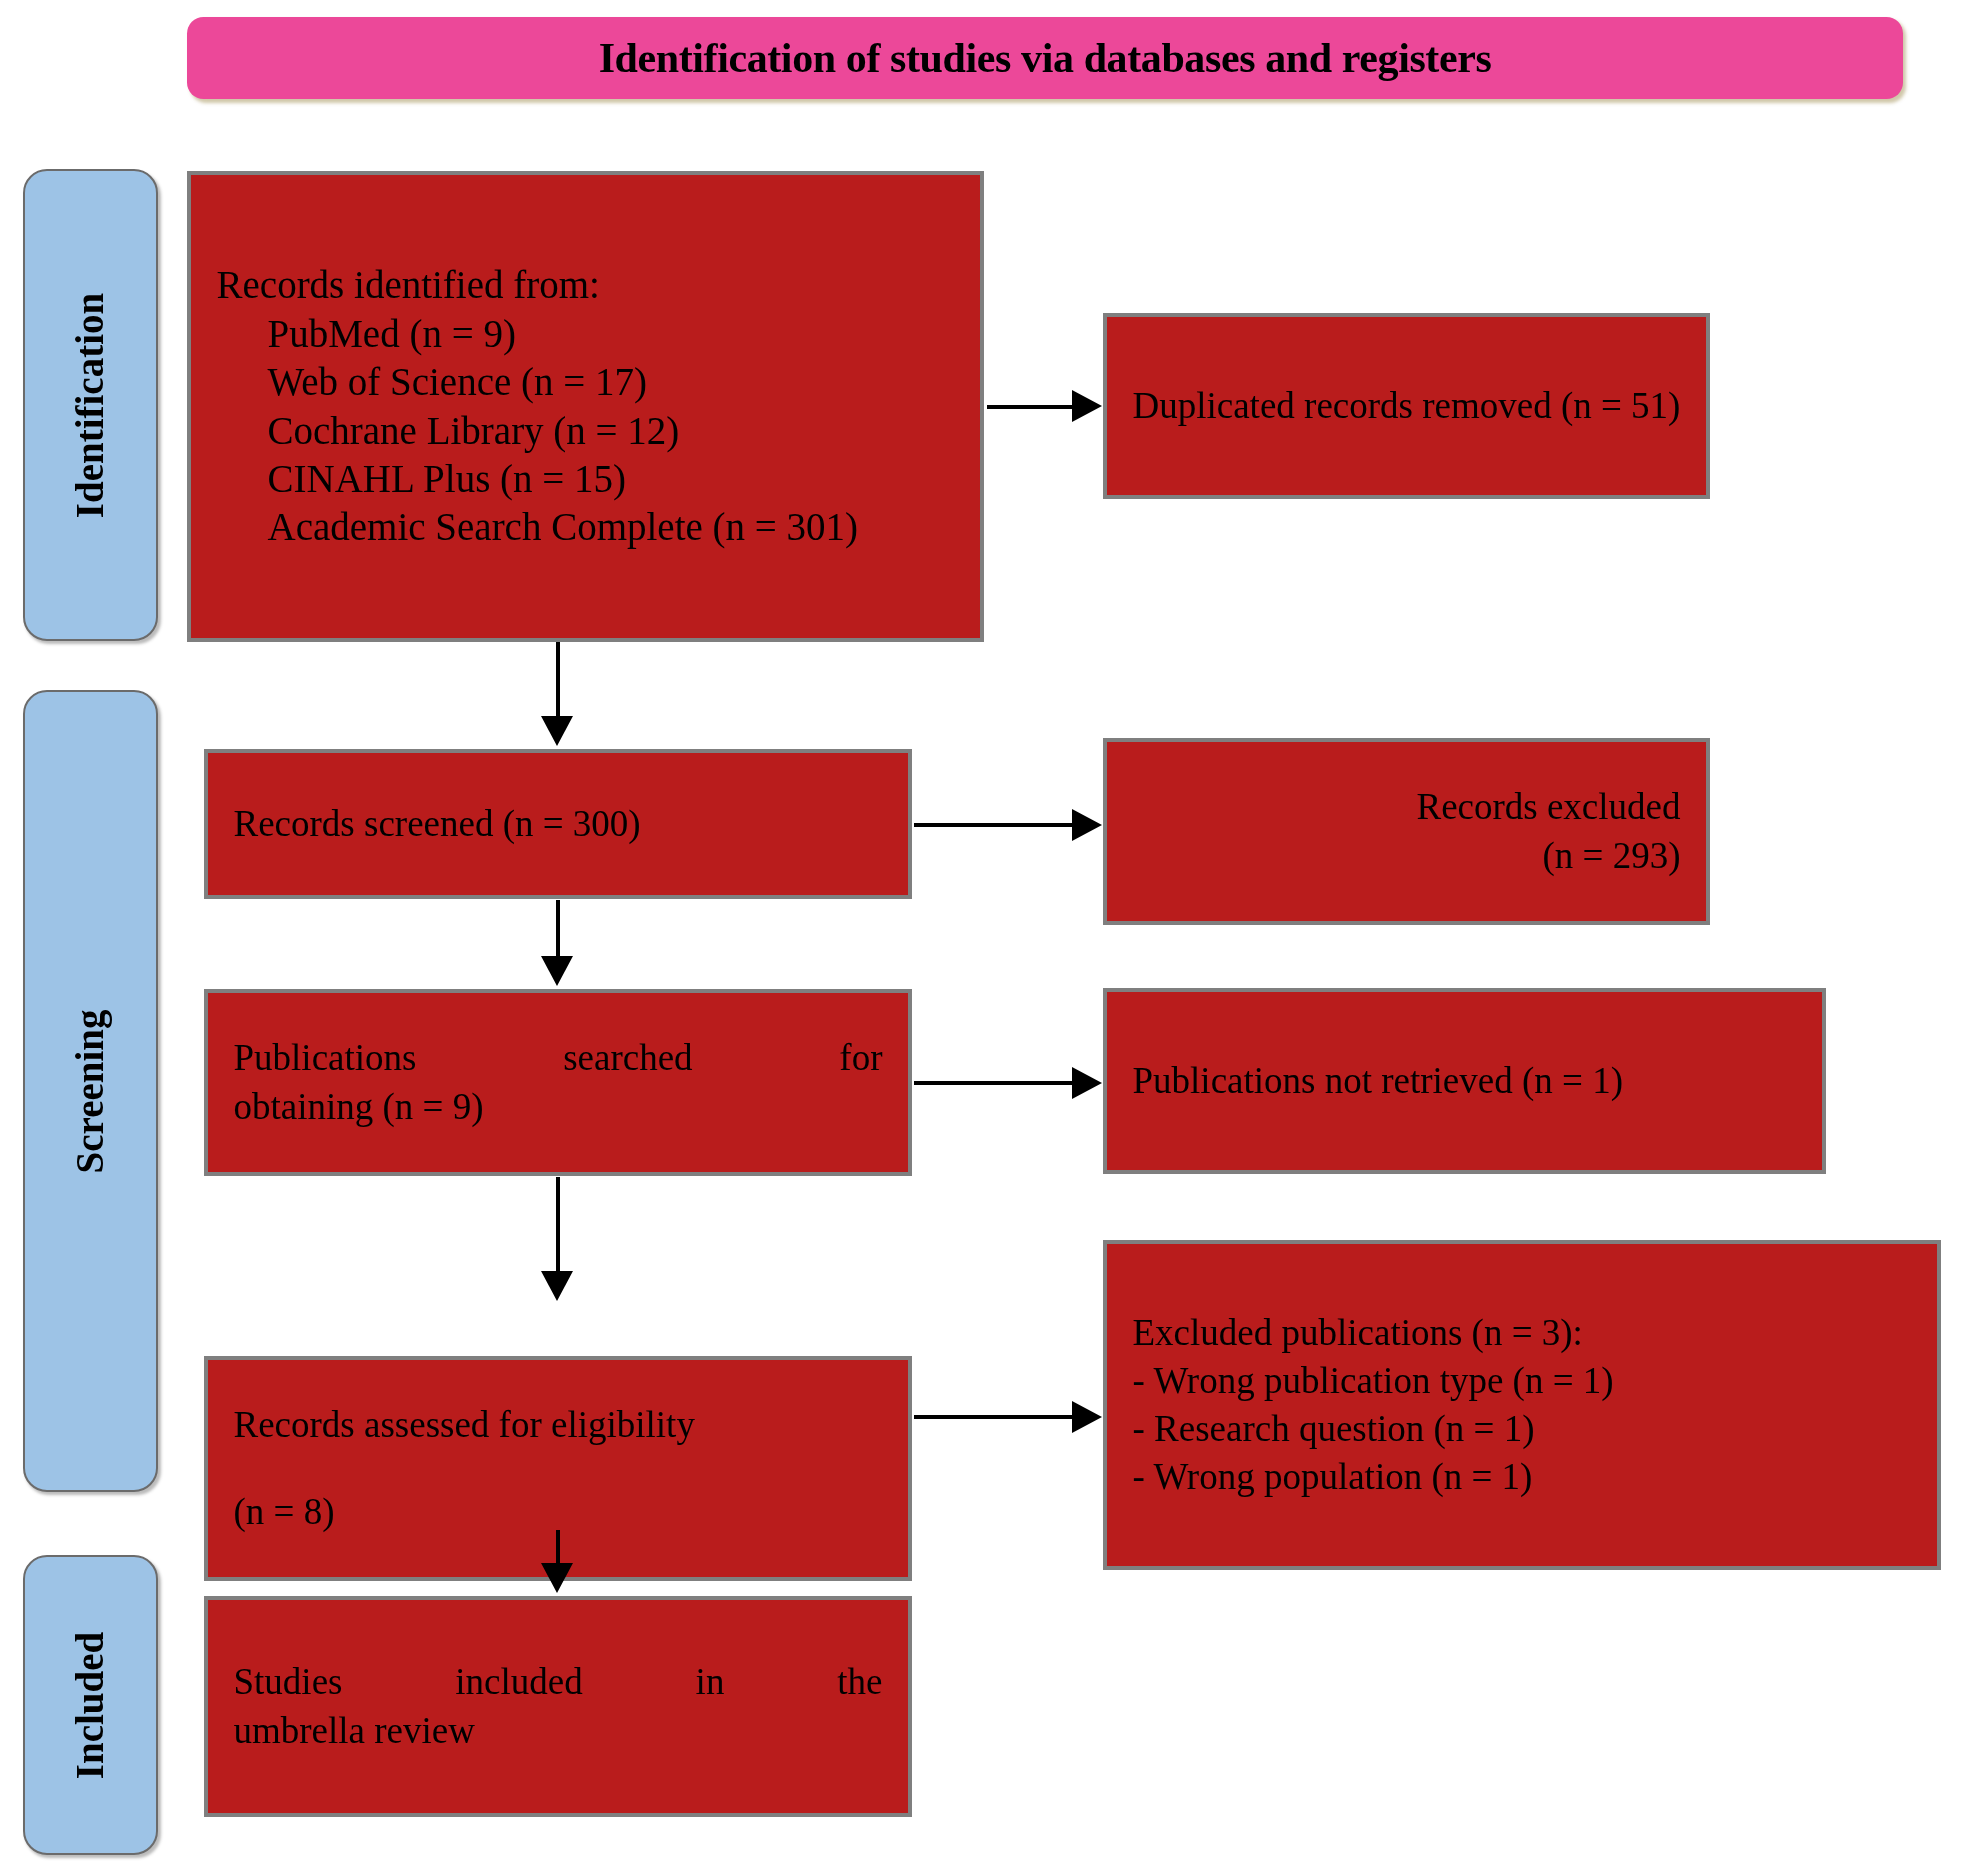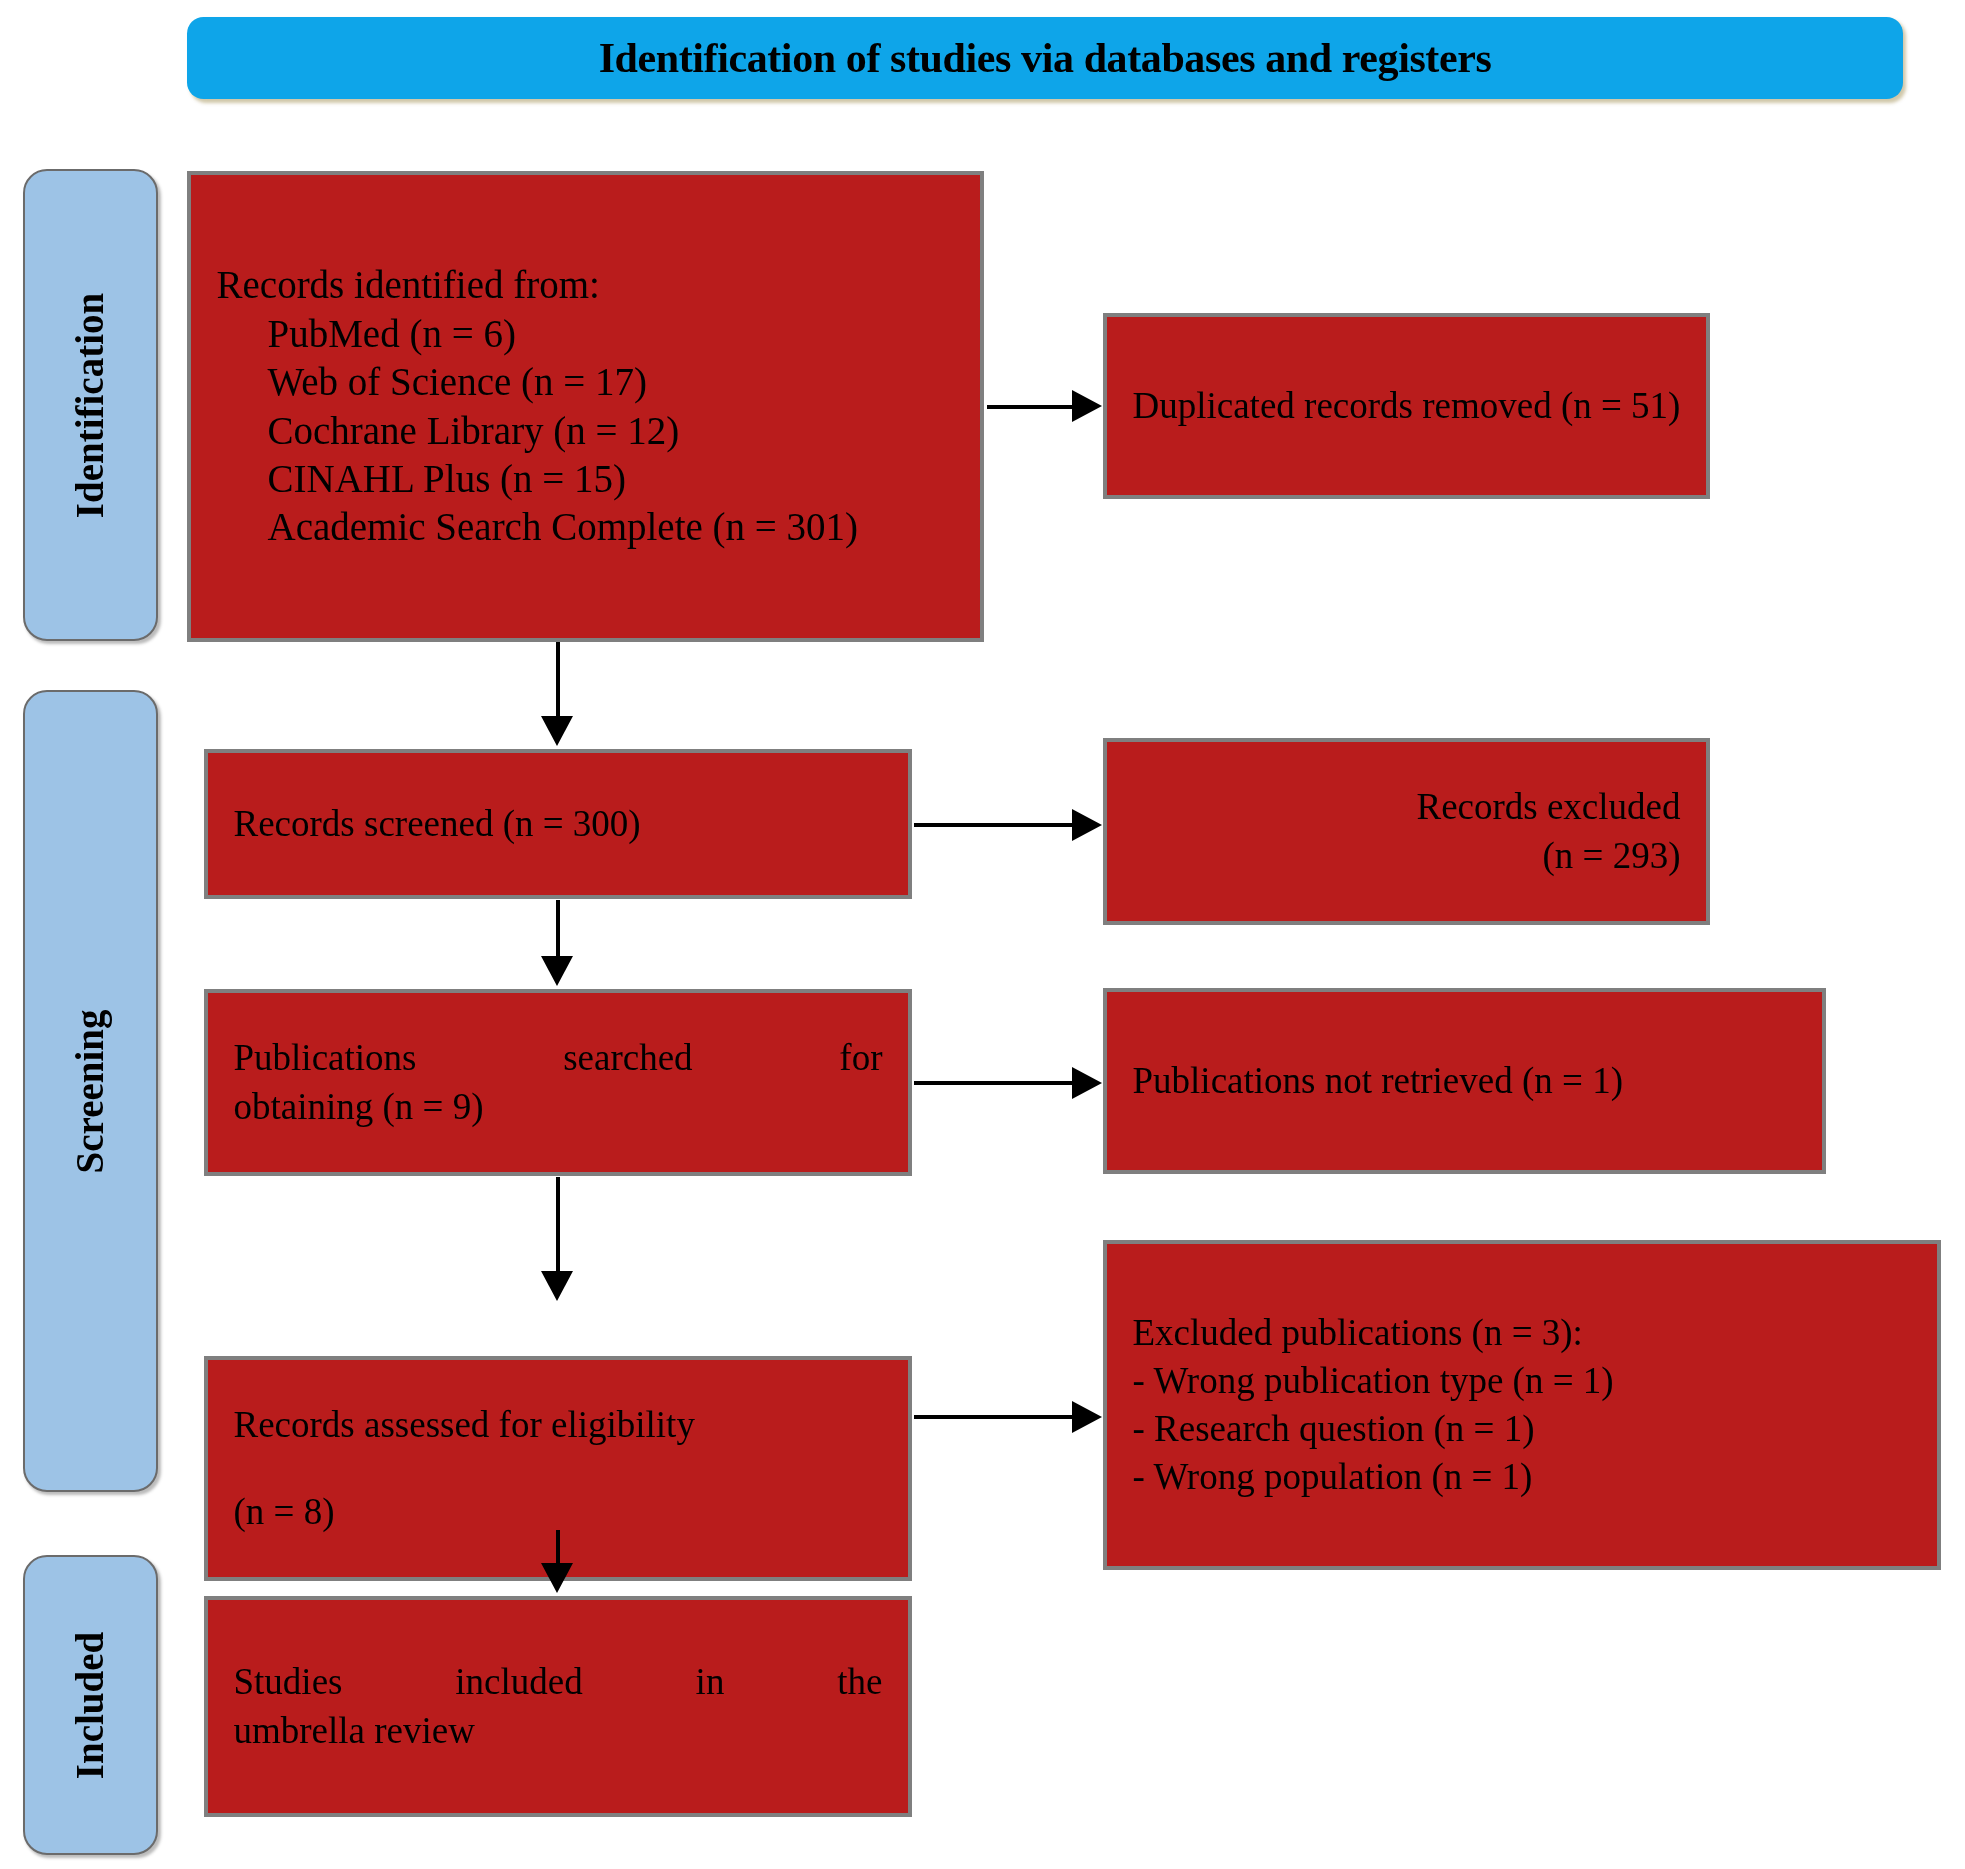--- a/index.html
+++ b/index.html
@@ -18,21 +18,21 @@
     overflow: hidden;
   }
 
   
   .header-banner {
     position: absolute;
     left: 187px;
     top: 16.5px;
     width: 1716px;
     height: 82px;
-    background: #0ea5e9;
+    background: #ec4899;
     border-radius: 16.5px;
     box-shadow: 3px 3.7px 3.7px rgba(120, 95, 10, 0.35);
     display: flex;
     align-items: center;
     justify-content: center;
   }
   .header-title {
     font-family: "Liberation Serif", "DejaVu Serif", serif;
     font-weight: bold;
     font-size: 42px;
@@ -165,21 +165,21 @@
   </div>
   <div class="stage-label" id="stage-screening">
     <span class="stage-label-text">Screening</span>
   </div>
   <div class="stage-label" id="stage-included">
     <span class="stage-label-text">Included</span>
   </div>
 
   <div class="flow-box" id="box-identified">
     <p class="flow-text plain">Records identified from:</p>
-    <p class="flow-text plain indent-1">PubMed (n = 6)</p>
+    <p class="flow-text plain indent-1">PubMed (n = 9)</p>
     <p class="flow-text plain indent-1">Web of Science (n = 17)</p>
     <p class="flow-text plain indent-1">Cochrane Library (n = 12)</p>
     <p class="flow-text plain indent-1">CINAHL Plus (n = 15)</p>
     <p class="flow-text justified indent-1">Academic Search Complete (n = 301)</p>
   </div>
 
   <div class="flow-box" id="box-duplicates">
     <p class="flow-text justified">Duplicated records removed (n = 51)</p>
   </div>
 

